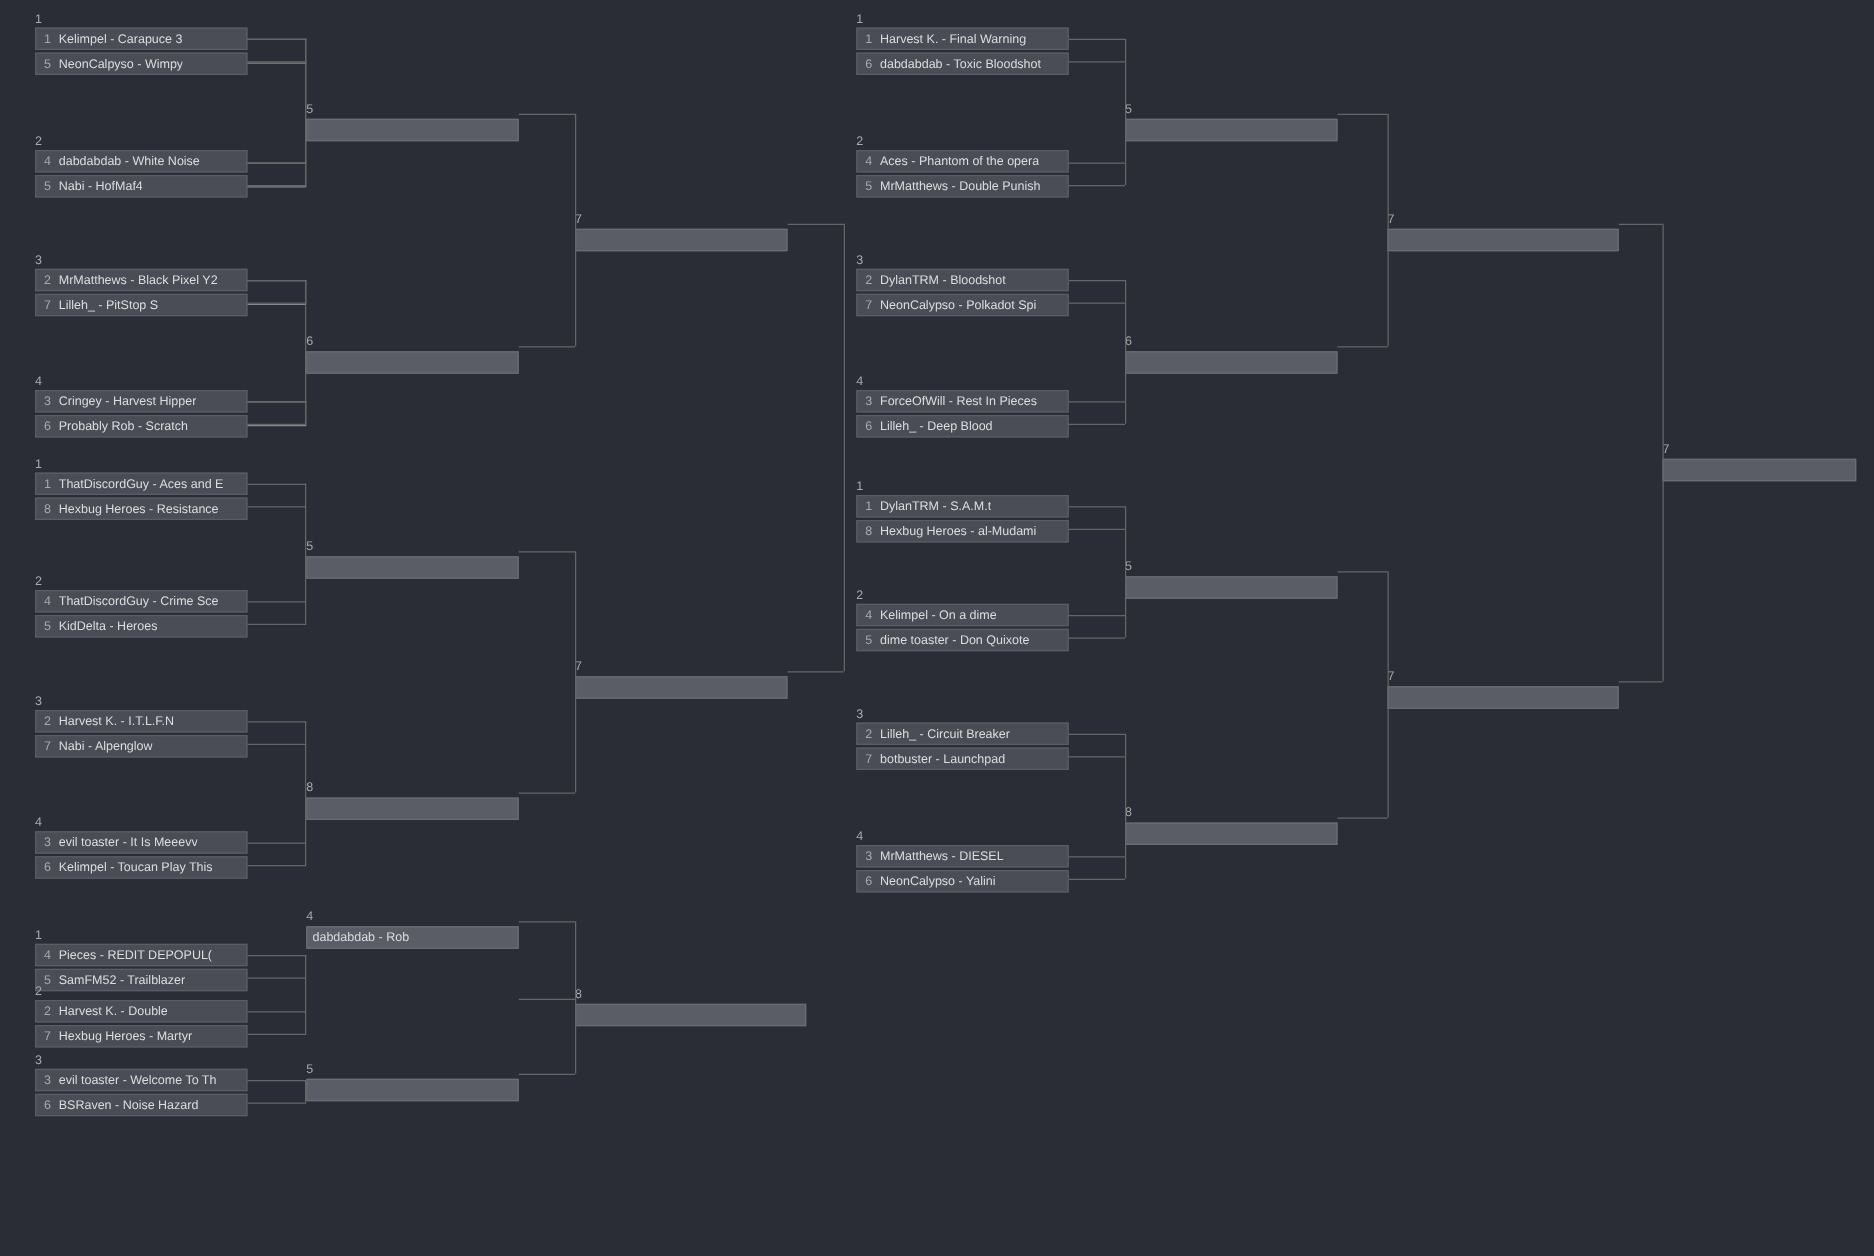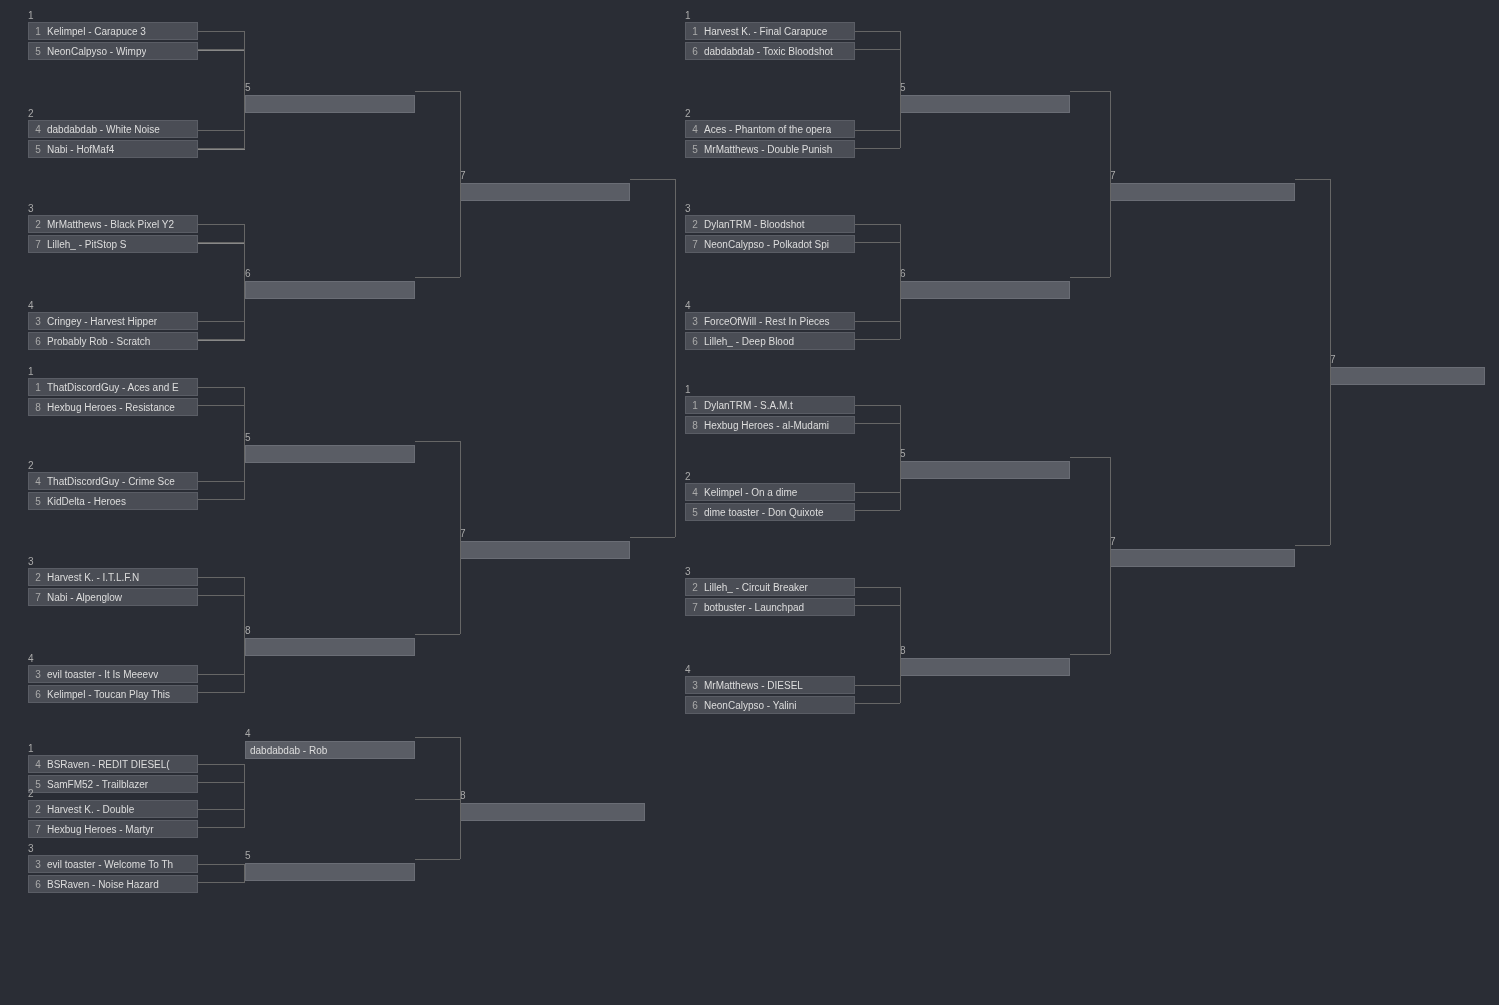--- a/index.html
+++ b/index.html
@@ -213,21 +213,21 @@
 
   <div style="position:absolute; left:460px; top:790px;">
     <div style="color:#aaa; font-size:10px; margin-bottom:2px;">8</div>
     <div class="result-slot" style="width:185px;"></div>
   </div>
 
   <div class="match-slot" style="left:28px; top:755px;">
     <div style="position:absolute; top:-12px; left:0; color:#aaa; font-size:10px;">1</div>
     <div class="team-entry">
       <span class="seed">4</span>
-      <span class="team-name">BSRaven - REDIT DIESEL(</span>
+      <span class="team-name">Pieces - REDIT DEPOPUL(</span>
     </div>
     <div class="team-entry">
       <span class="seed">5</span>
       <span class="team-name">SamFM52 - Trailblazer</span>
     </div>
   </div>
 
   <div class="match-slot" style="left:28px; top:800px;">
     <div style="position:absolute; top:-12px; left:0; color:#aaa; font-size:10px;">2</div>
     <div class="team-entry">
@@ -261,21 +261,21 @@
 
   <div style="position:absolute; left:245px; top:850px;">
     <div style="color:#aaa; font-size:10px; margin-bottom:2px;">5</div>
     <div class="result-slot"></div>
   </div>
 
   <div class="match-slot" style="left:685px; top:22px;">
     <div style="position:absolute; top:-12px; left:0; color:#aaa; font-size:10px;">1</div>
     <div class="team-entry">
       <span class="seed">1</span>
-      <span class="team-name">Harvest K. - Final Carapuce</span>
+      <span class="team-name">Harvest K. - Final Warning</span>
     </div>
     <div class="team-entry">
       <span class="seed">6</span>
       <span class="team-name">dabdabdab - Toxic Bloodshot</span>
     </div>
   </div>
 
   <div class="match-slot" style="left:685px; top:120px;">
     <div style="position:absolute; top:-12px; left:0; color:#aaa; font-size:10px;">2</div>
     <div class="team-entry">

